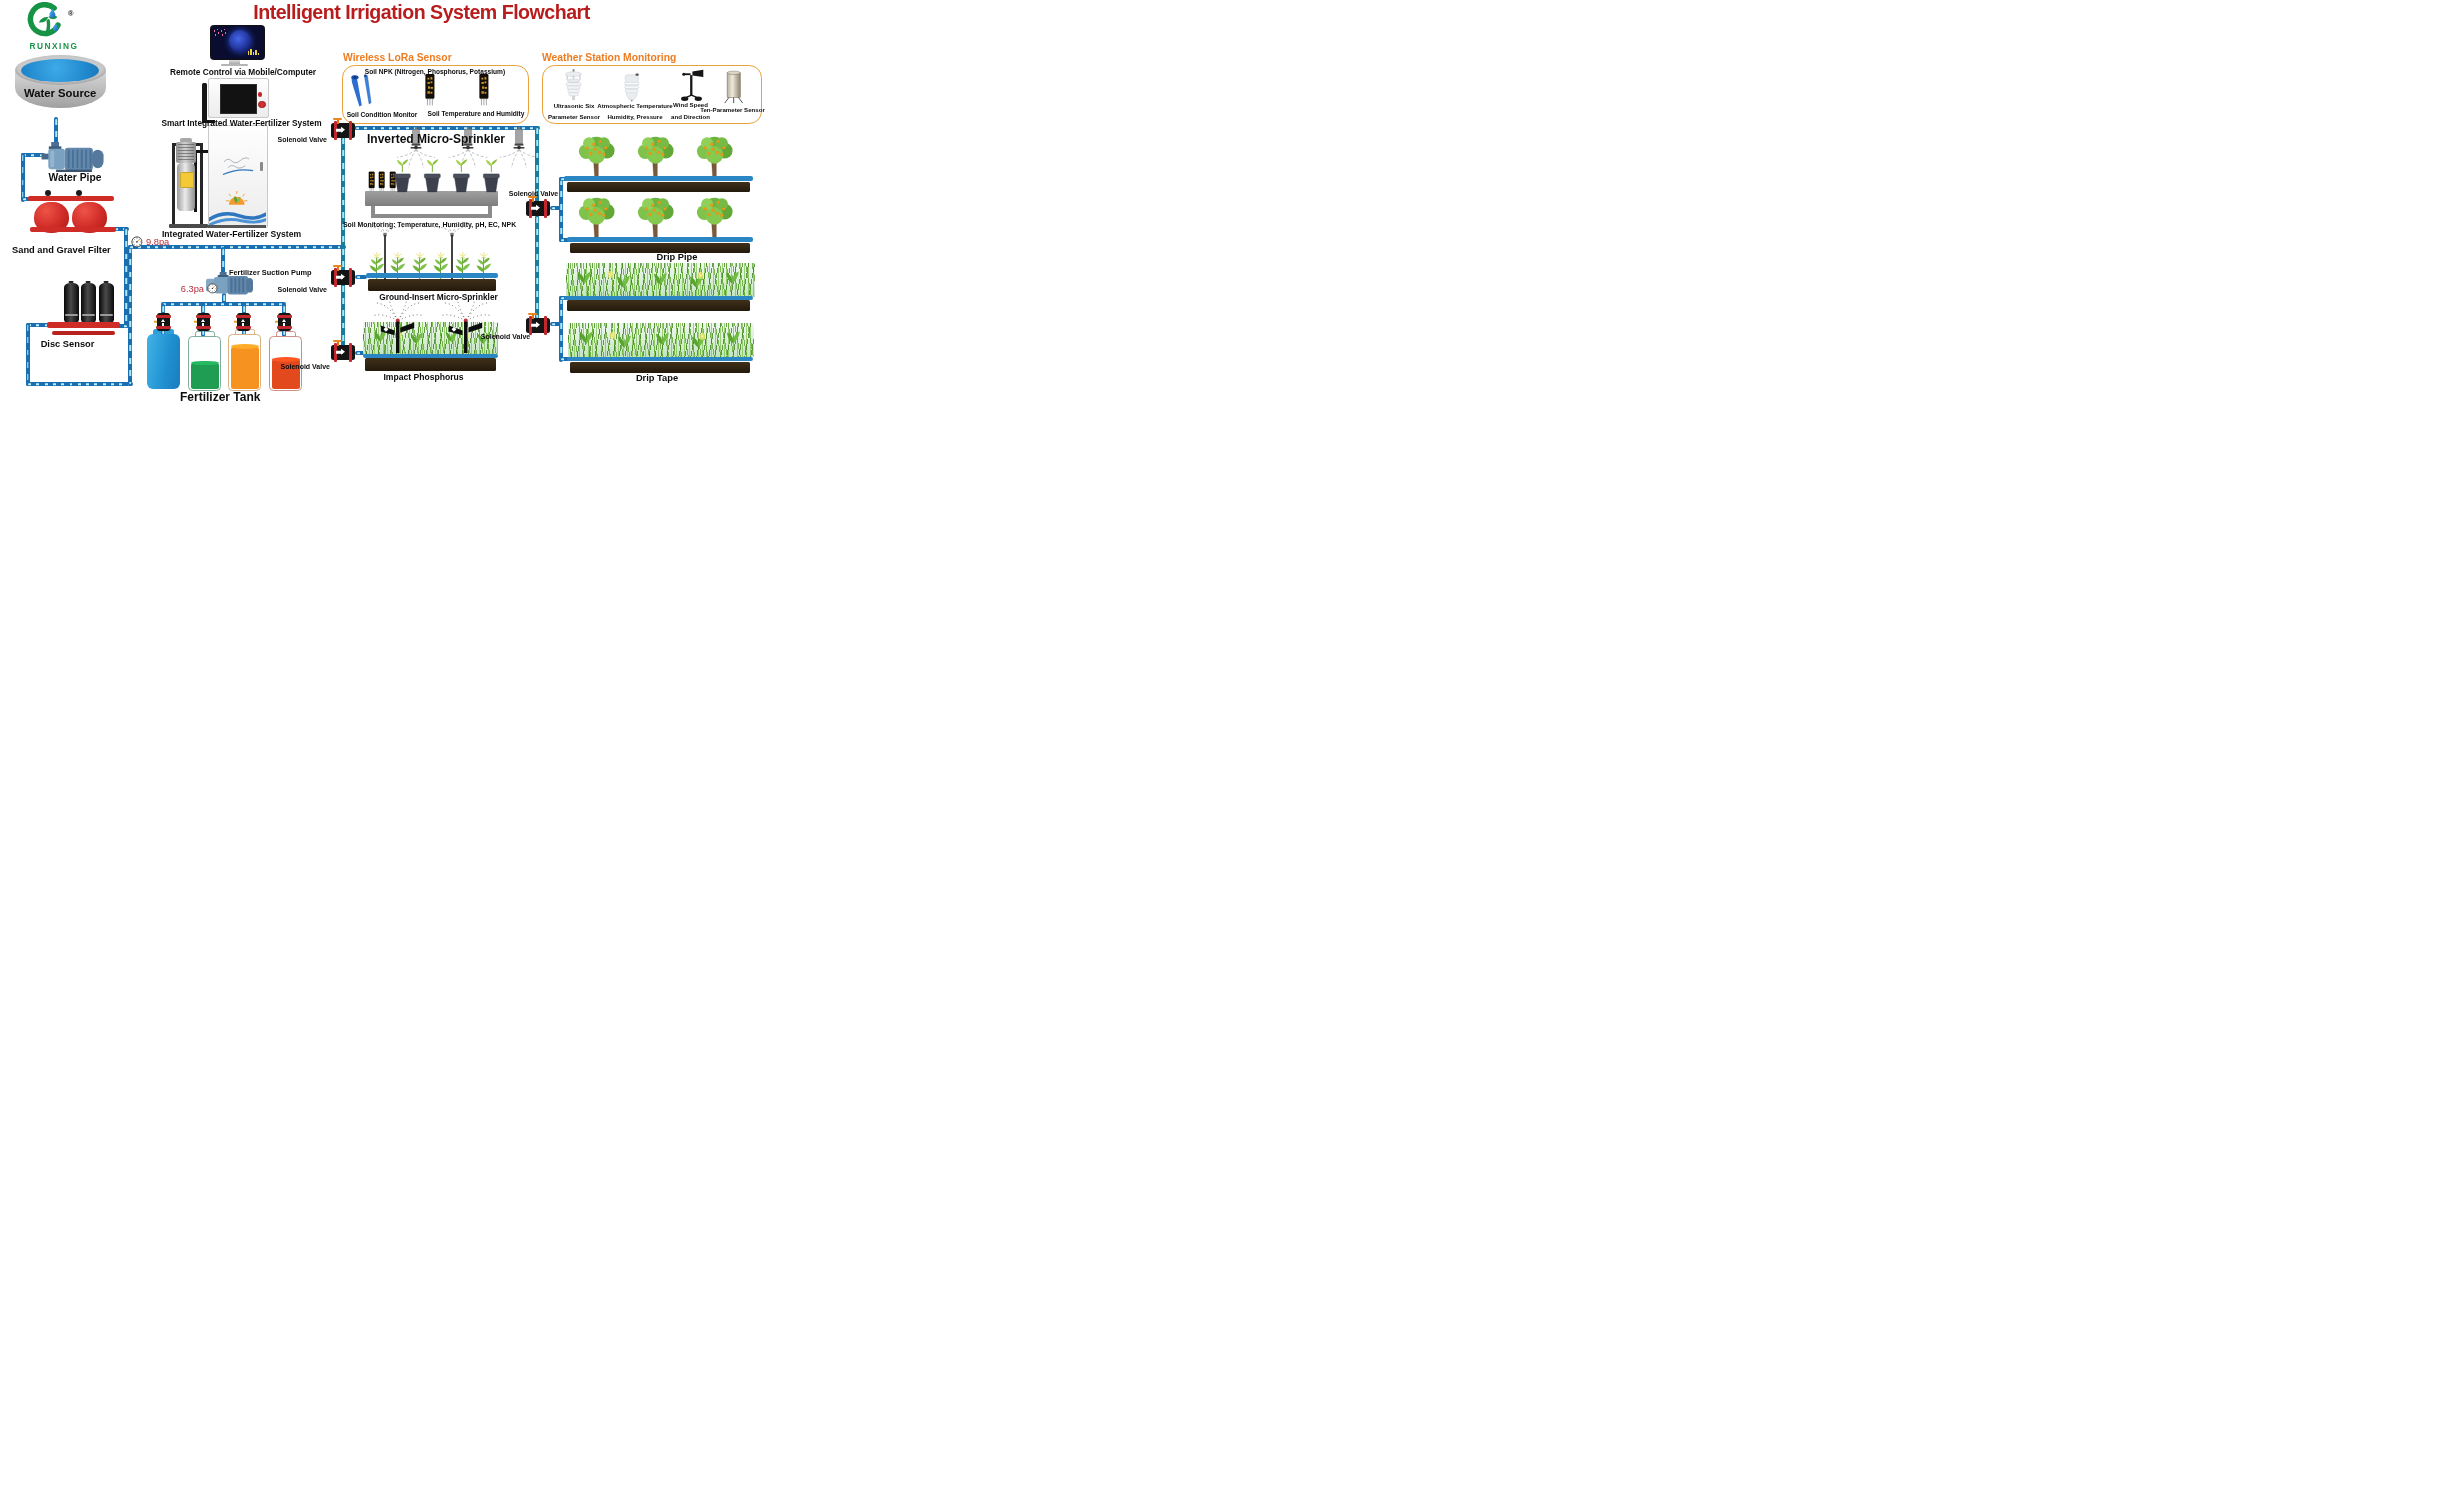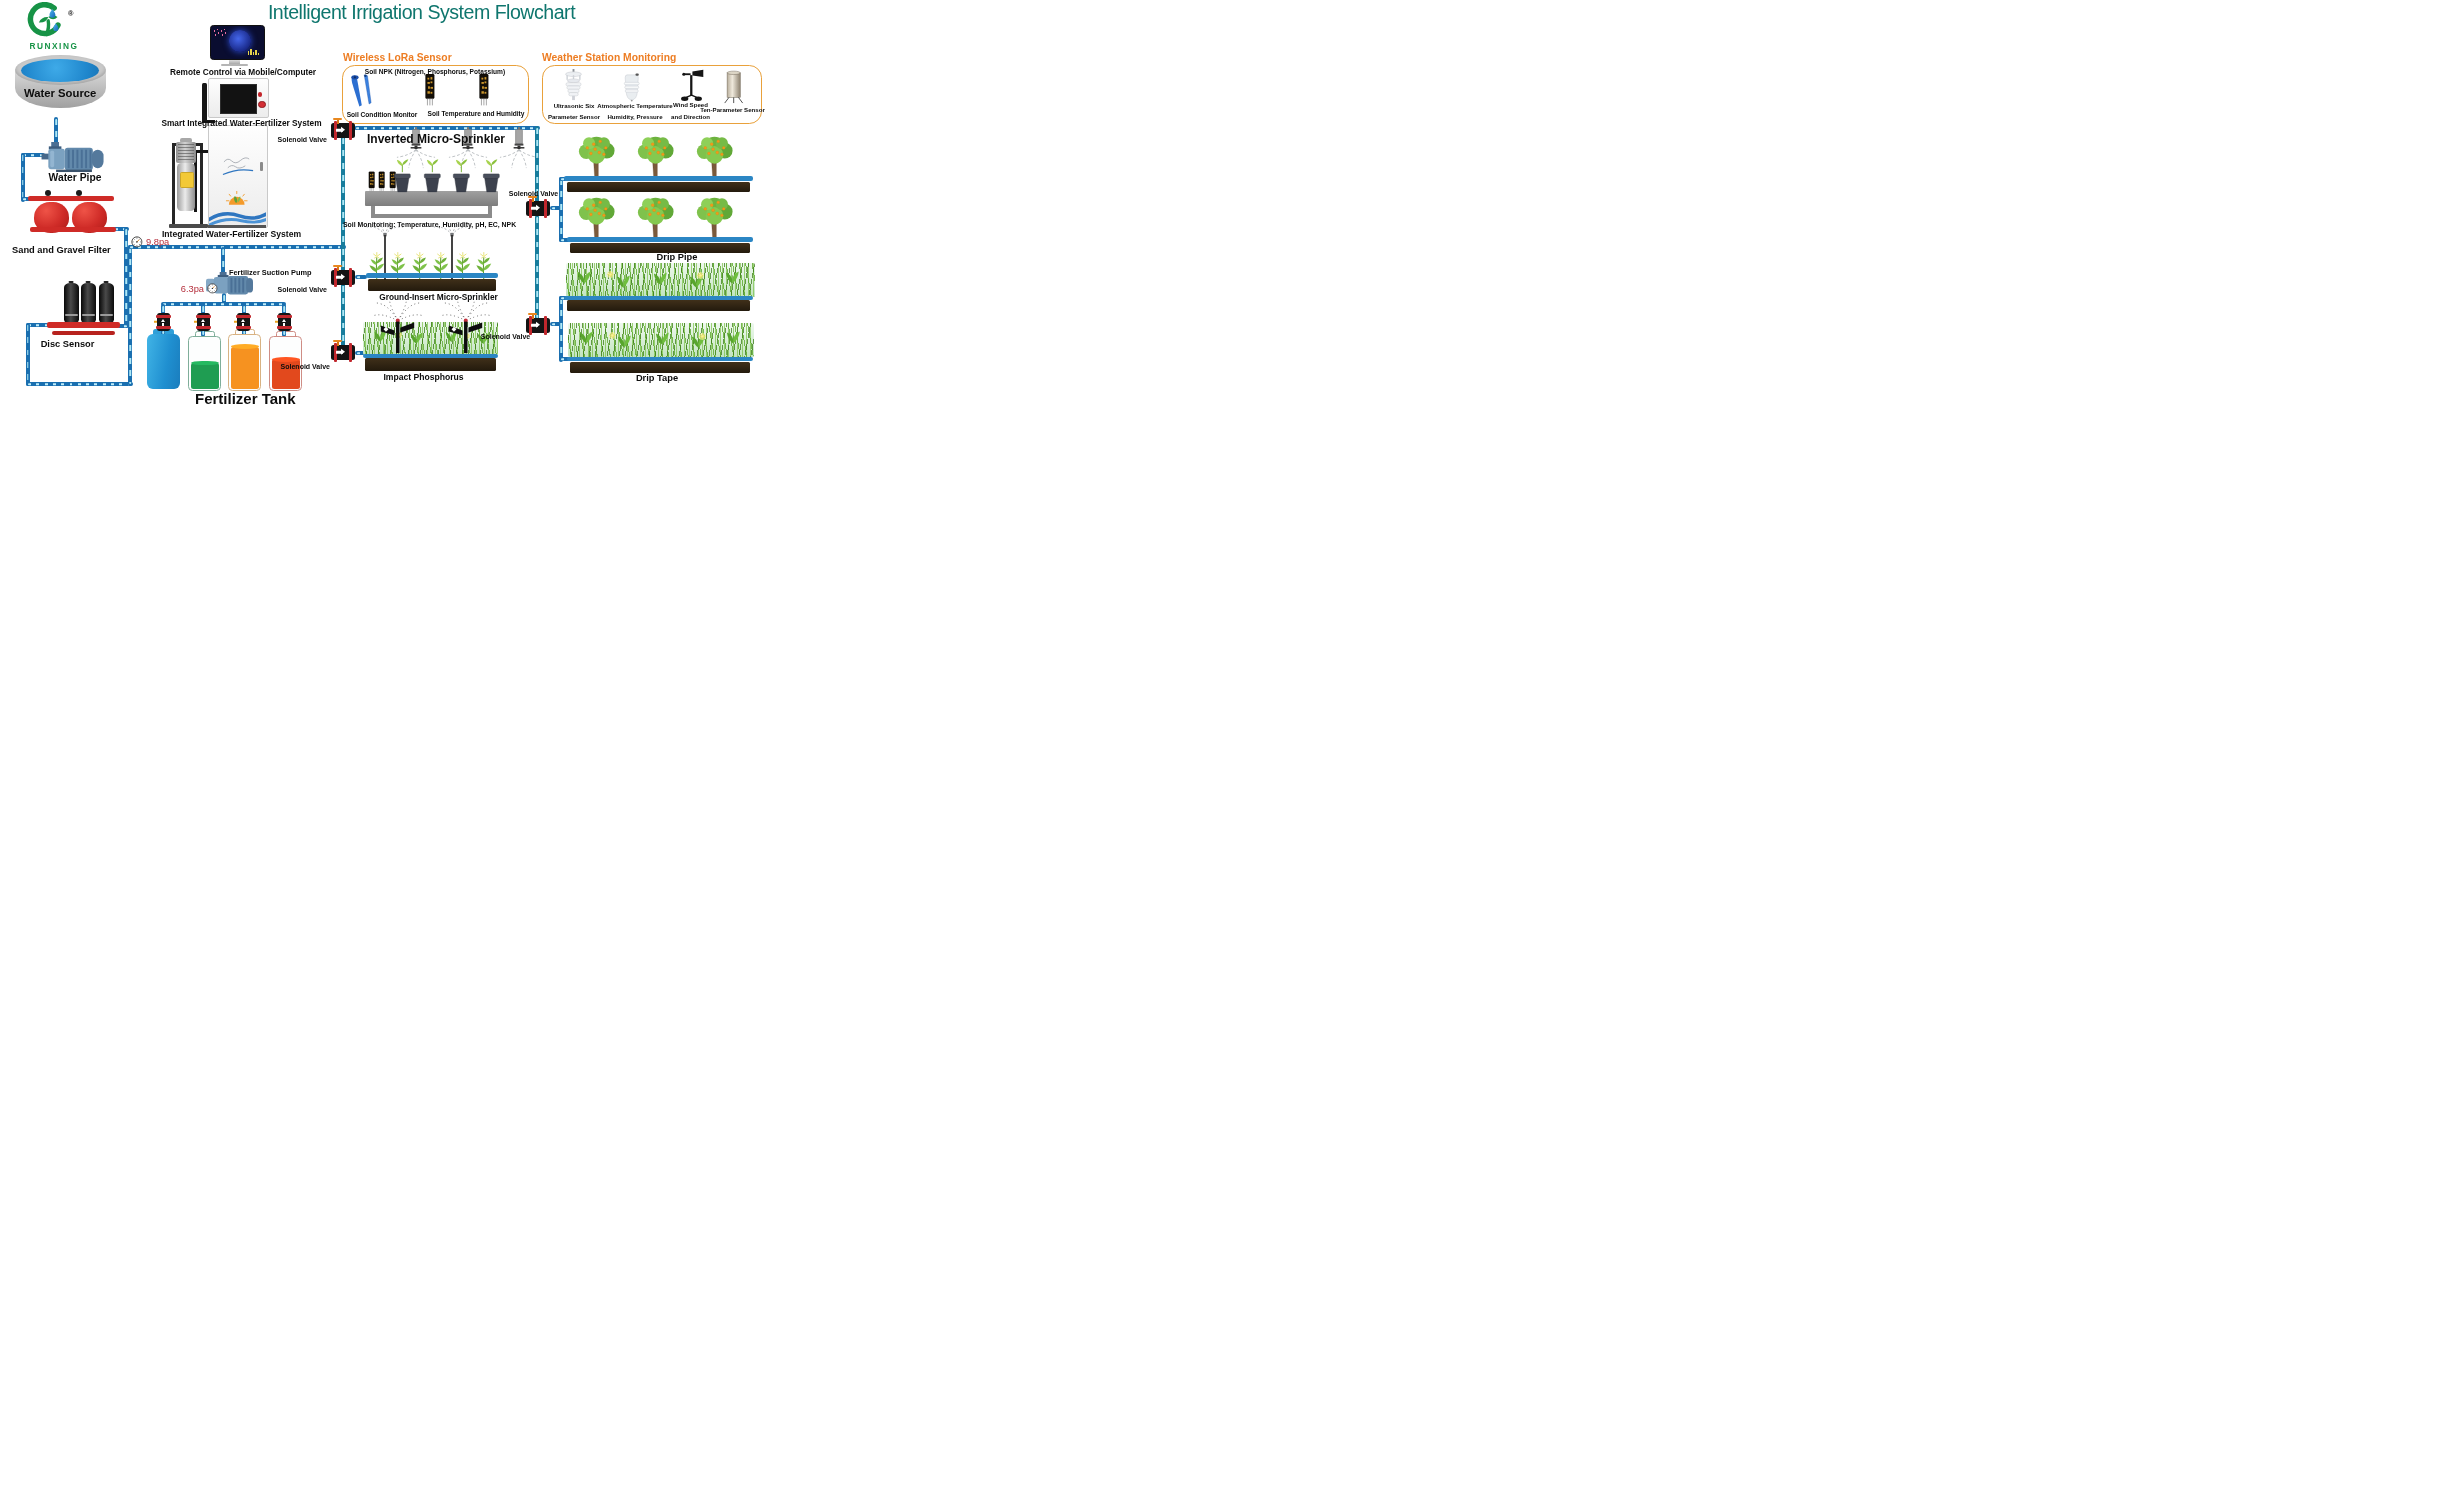--- a/index.html
+++ b/index.html
@@ -258,21 +258,21 @@
         <ellipse cx="27" cy="6" rx="14" ry="3.6" fill="#ddd6c6" stroke="#6f6555"></ellipse>
         <g stroke="#4a4a4a" stroke-width="2">
           <line x1="17" y1="58" x2="8" y2="70"></line>
             <line x1="27" y1="58" x2="27" y2="70"></line>
             <line x1="37" y1="58" x2="46" y2="70"></line>
         </g>
       </symbol>
     </defs>
   </svg>
 
-  <div class="lbl ctr" style="left:196px;top:2px;width:451px;font-size:19.6px;font-weight:400;letter-spacing:-0.5px;color:#0f766e">Intelligent Irrigation System Flowchart</div>
+  <div class="lbl ctr" style="left:196px;top:2px;width:451px;font-size:19.6px;font-weight:700;letter-spacing:-0.5px;color:#b91c1c">Intelligent Irrigation System Flowchart</div>
 
   <svg class="abs" style="left:27.4px;top:2px;width:39px;height:41px" viewBox="0 0 92 92">
     <path d="M64 12 A34 34 0 1 0 73 52" stroke="#179346" stroke-width="13" fill="none" stroke-linecap="round"></path>
     <path d="M28 46 Q34 32 50 33 Q46 47 28 46 Z" fill="#179346"></path>
     <path d="M50 33 Q62 26 72 33 Q62 44 50 33 Z" fill="#179346"></path>
     <path d="M50 42 Q53 58 46 74" stroke="#179346" stroke-width="8" fill="none" stroke-linecap="round"></path>
     <path d="M60 14 C60 14 53 23 53 27.5 A7 7 0 0 0 67 27.5 C67 23 60 14 60 14 Z" fill="url(#g-drop)"></path>
     <path d="M68 48 C68 48 62 56 62 60 A6 6 0 0 0 74 60 C74 56 68 48 68 48 Z" fill="url(#g-drop)"></path>
   </svg>
   <span class="lbl" style="left:68px;top:9.8px;font-size:7.4px">®</span>
@@ -467,21 +467,21 @@
     <div class="tliq" style="height:48%;background:#1f9d52"></div>
   </div>
   <div class="tlid" style="left:235px;top:329px;width:17.6px;height:6.9px;background:#fff;border:0.7px solid #d8b282"></div>
   <div class="tankc" style="left:228px;top:334px;width:31px;height:55px;border:0.7px solid #d8b282">
     <div class="tliq" style="height:76%;background:#f69220"></div>
   </div>
   <div class="tlid" style="left:276px;top:331px;width:17.6px;height:6.9px;background:#fff;border:0.7px solid #cf8d85"></div>
   <div class="tankc" style="left:269px;top:336px;width:31px;height:53px;border:0.7px solid #cf8d85">
     <div class="tliq" style="height:55%;background:#e2491d"></div>
   </div>
-  <div class="lbl ctr" style="left:195px;top:391px;width:74px;font-size:15px">Fertilizer Tank</div>
+  <div class="lbl ctr" style="left:180px;top:391px;width:74px;font-size:12px">Fertilizer Tank</div>
 
   <div class="pipe v t" style="left:341px;top:136px;height:217px"></div>
 
   <div class="valve" style="left:331px;top:123px;width:23.5px;height:14.7px">
     <span class="flange fl-l"></span>
       <span class="flange fl-r"></span>
       <span class="varrow"></span>
       <span class="vhandle"></span>
   </div>
   <div class="lbl rt" style="left:272px;top:136px;width:55px;font-size:7px">Solenoid Valve</div>

